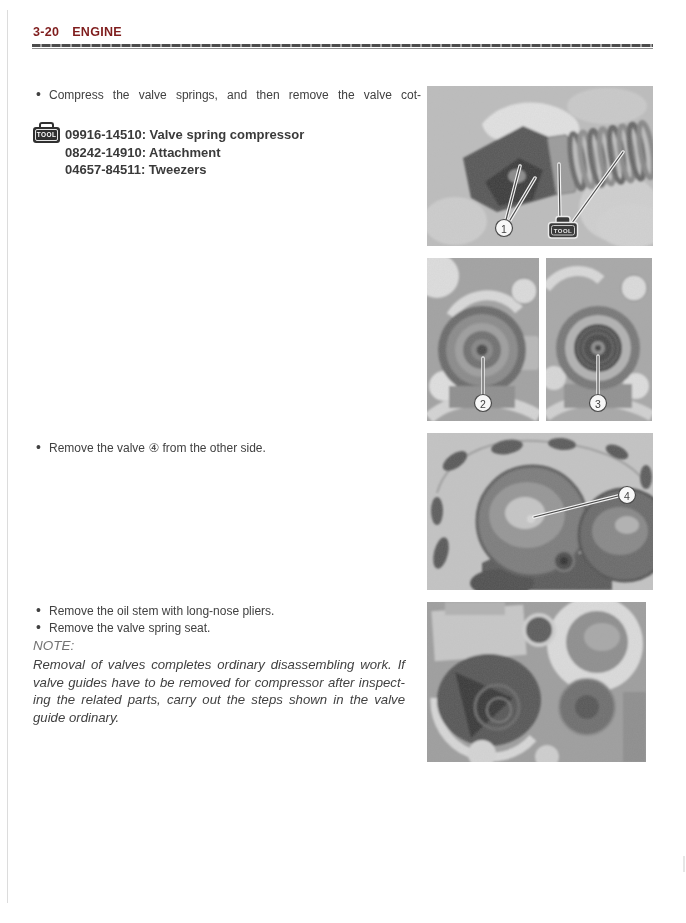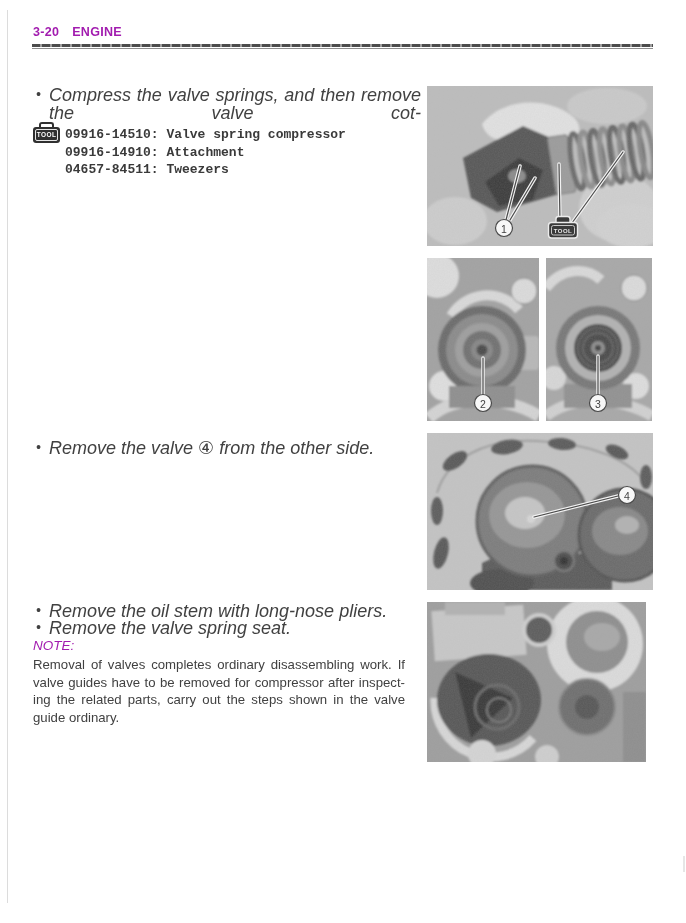--- a/index.html
+++ b/index.html
@@ -1,46 +1,46 @@
 <!DOCTYPE html>
 <html><head>
 <meta charset="utf-8">
 <style>
   html,body{margin:0;padding:0;background:#fff;}
   .page{position:relative;width:686px;height:923px;background:#ffffff;overflow:hidden;
         font-family:"Liberation Sans","DejaVu Sans",sans-serif;color:#414141;}
   .edge-left{position:absolute;left:7px;top:10px;width:1px;height:893px;background:#dcdcdc;}
   .edge-mark{position:absolute;left:683px;top:856px;width:2px;height:16px;background:#e6e6e6;}
 
-  .header{position:absolute;left:33px;top:25px;font-size:12.5px;font-weight:bold;color:#a21caf;letter-spacing:.3px;}
+  .header{position:absolute;left:33px;top:25px;font-size:12.5px;font-weight:bold;color:#7f1d1d;letter-spacing:.3px;}
   .header .pg{margin-right:13px;}
   .rule{position:absolute;left:32px;top:44px;width:621px;height:5px;
         background:
           repeating-linear-gradient(90deg,#4c4c4c 0 8px,#9c9c9c 8px 10px) top/100% 3px no-repeat,
           linear-gradient(#8d8d8d,#8d8d8d) bottom/100% 1px no-repeat;}
 
-  .step{position:absolute;left:33px;width:372px;font-size:18px;line-height:17.5px;color:#414141;font-style:italic;}
+  .step{position:absolute;left:33px;width:372px;font-size:12px;line-height:17.5px;color:#414141;}
   .bullet{padding-left:16px;}
   .bullet::before{content:"\2022";position:absolute;left:3px;top:-1px;font-size:14px;color:#414141;}
   .jline{display:block;text-align:justify;}
   .jfull{text-align-last:justify;}
 
   .tools{position:absolute;left:33px;top:126px;display:flex;align-items:flex-start;}
   .toolbox{position:relative;display:inline-block;width:27px;height:16px;background:#303030;border-radius:3px;
            margin-top:1px;flex:0 0 auto;}
   .toolbox::before{content:"";position:absolute;left:6px;top:-5px;width:11px;height:6px;
            border:2px solid #303030;border-bottom:none;border-radius:3px 3px 0 0;}
   .toolbox::after{content:"";position:absolute;inset:2px;border:1px solid #e8e8e8;border-radius:2px;}
   .toolbox-label{position:absolute;inset:0;text-align:center;line-height:16px;font-size:6.5px;font-weight:bold;
            color:#ffffff;letter-spacing:.4px;}
   .tool-lines{margin-left:5px;}
-  .tool-line{font-size:13px;line-height:17.5px;font-weight:bold;color:#3a3a3a;white-space:nowrap;font-family:Liberation Mono, monospace;}
-
-  .note-head{position:absolute;left:33px;top:638px;font-size:13.5px;font-style:italic;color:#a21caf;}
-  .note-body{position:absolute;left:33px;top:656px;width:372px;font-size:13.2px;
+  .tool-line{font-size:13px;line-height:17.5px;font-weight:bold;color:#3a3a3a;white-space:nowrap;}
+
+  .note-head{position:absolute;left:33px;top:638px;font-size:13.5px;font-style:italic;color:#737373;}
+  .note-body{position:absolute;left:33px;top:656px;width:372px;font-size:13.2px;font-style:italic;
              line-height:17.5px;color:#414141;}
 
   .fig{position:absolute;overflow:hidden;}
   .fig svg{display:block;}
   .lead-w{stroke:#f2f2f2;stroke-width:3.5;stroke-linecap:round;}
   .lead-d{stroke:#4a4a4a;stroke-width:1.2;stroke-linecap:round;}
   .co-c{fill:#f7f7f7;stroke:#4a4a4a;stroke-width:1.2;}
   .co-t{font-size:10.5px;fill:#3f3f3f;text-anchor:middle;dominant-baseline:central;
         font-family:"Liberation Sans","DejaVu Sans",sans-serif;}
   .badge-t{font-size:6px;font-weight:bold;fill:#e8e8e8;letter-spacing:.5px;text-anchor:middle;
@@ -61,21 +61,21 @@
   <div class="step bullet" style="top:87px">
     <span class="jline jfull">Compress the valve springs, and then remove the valve cot-</span>
   </div>
 
   <div class="tools">
     <span class="toolbox">
       <span class="toolbox-label">TOOL</span>
     </span>
     <div class="tool-lines">
       <div class="tool-line">09916-14510: Valve spring compressor</div>
-      <div class="tool-line">09916-14910: Attachment</div>
+      <div class="tool-line">08242-14910: Attachment</div>
       <div class="tool-line">04657-84511: Tweezers</div>
     </div>
   </div>
 
   <div class="step bullet" style="top:440px">Remove the valve ④ from the other side.</div>
   <div class="step bullet" style="top:603px">Remove the oil stem with long-nose pliers.</div>
   <div class="step bullet" style="top:620px">Remove the valve spring seat.</div>
 
   <div class="note-head">NOTE:</div>
   <div class="note-body">

